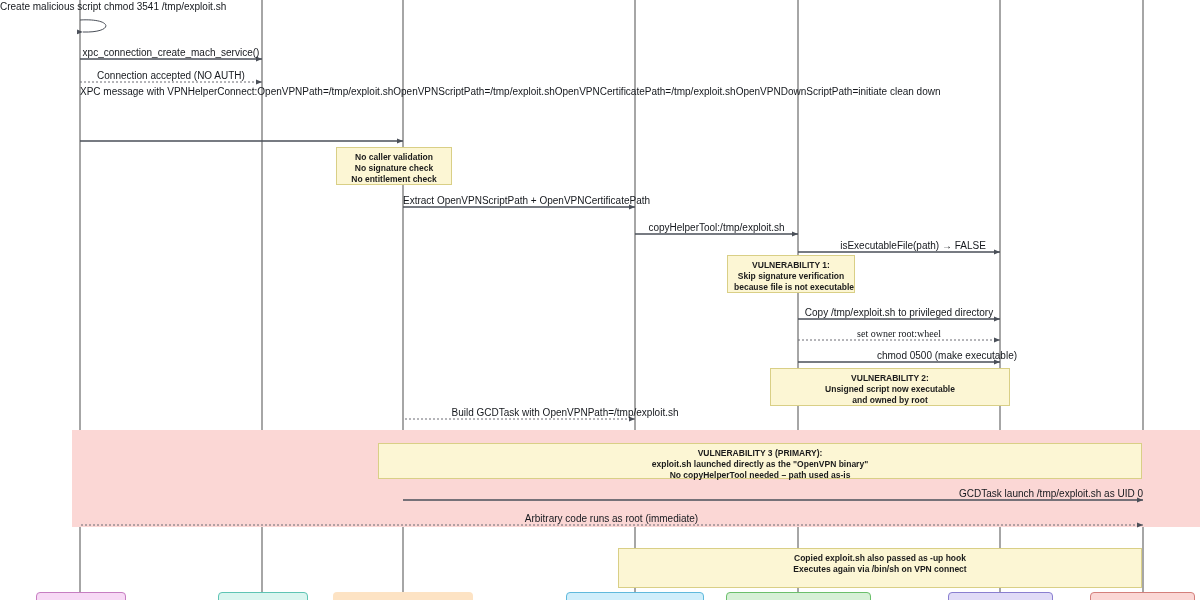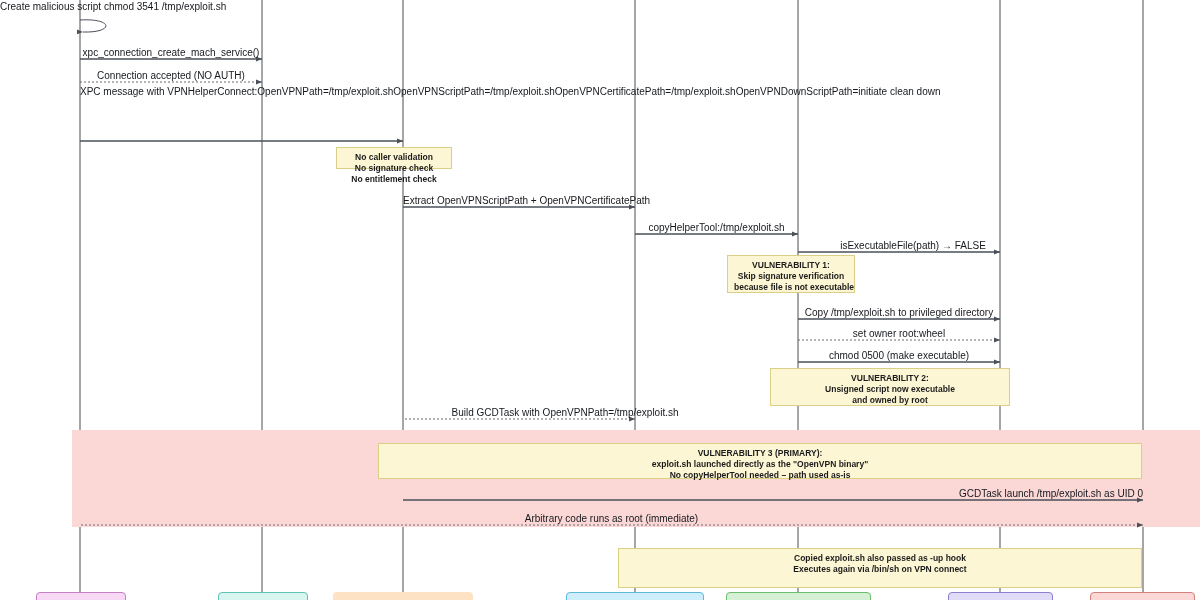--- a/index.html
+++ b/index.html
@@ -101,28 +101,28 @@
 </div>
 
 <div id="msg-labels">
     <div class="msglabel" style="left: 80px; width: 182px; top: 47px;">xpc_connection_create_mach_service()</div>
     <div class="msglabel" style="left: 80px; width: 182px; top: 70px;">Connection accepted (NO AUTH)</div>
     <div class="msglabel multi" style="left: 80px; width: 323px; top: 87px;"><span class="nline">XPC message with VPNHelperConnect:</span><span class="nline">OpenVPNPath=/tmp/exploit.sh</span><span class="nline">OpenVPNScriptPath=/tmp/exploit.sh</span><span class="nline">OpenVPNCertificatePath=/tmp/exploit.sh</span><span class="nline">OpenVPNDownScriptPath=initiate clean down</span></div>
     <div class="msglabel" style="left: 403px; width: 232px; top: 195px;">Extract OpenVPNScriptPath + OpenVPNCertificatePath</div>
     <div class="msglabel" style="left: 635px; width: 163px; top: 222px;">copyHelperTool:/tmp/exploit.sh</div>
     <div class="msglabel" style="left: 798px; width: 230px; top: 240px;">isExecutableFile(path) → FALSE</div>
     <div class="msglabel" style="left: 798px; width: 202px; top: 307px;">Copy /tmp/exploit.sh to privileged directory</div>
-    <div class="msglabel" style="left: 798px; width: 202px; top: 328px;">set owner root:wheel</div>
-    <div class="msglabel" style="left: 798px; width: 202px; top: 350px;">chmod 0500 (make executable)</div>
+    <div class="msglabel" style="left: 798px; width: 202px; top: 328px; font-family: Liberation Serif, serif;">set owner root:wheel</div>
+    <div class="msglabel" style="left: 798px; width: 202px; top: 350px; padding-left: 48px;">chmod 0500 (make executable)</div>
     <div class="msglabel" style="left: 403px; width: 260px; top: 407px; margin-left: 32px;">Build GCDTask with OpenVPNPath=/tmp/exploit.sh</div>
     <div class="msglabel" style="left: 403px; width: 740px; top: 488px; text-align: right;">GCDTask launch /tmp/exploit.sh as UID 0</div>
     <div class="msglabel" style="left: 80px; width: 1063px; top: 513px;">Arbitrary code runs as root (immediate)</div>
   </div>
 <div id="note-layer">
-    <div class="note" style="left: 336px; top: 147px; width: 116px; height: 22px;">
+    <div class="note" style="left: 336px; top: 147px; width: 116px; height: 38px;">
       <span class="nline">No caller validation</span>
       <span class="nline">No signature check</span>
       <span class="nline">No entitlement check</span>
     </div>
     <div class="note" style="left: 727px; top: 255px; width: 128px; height: 38px;">
       <span class="nline">VULNERABILITY 1:</span>
       <span class="nline">Skip signature verification</span>
       <span class="nline">because file is not executable</span>
     </div>
     <div class="note" style="left: 770px; top: 368px; width: 240px; height: 38px;">

